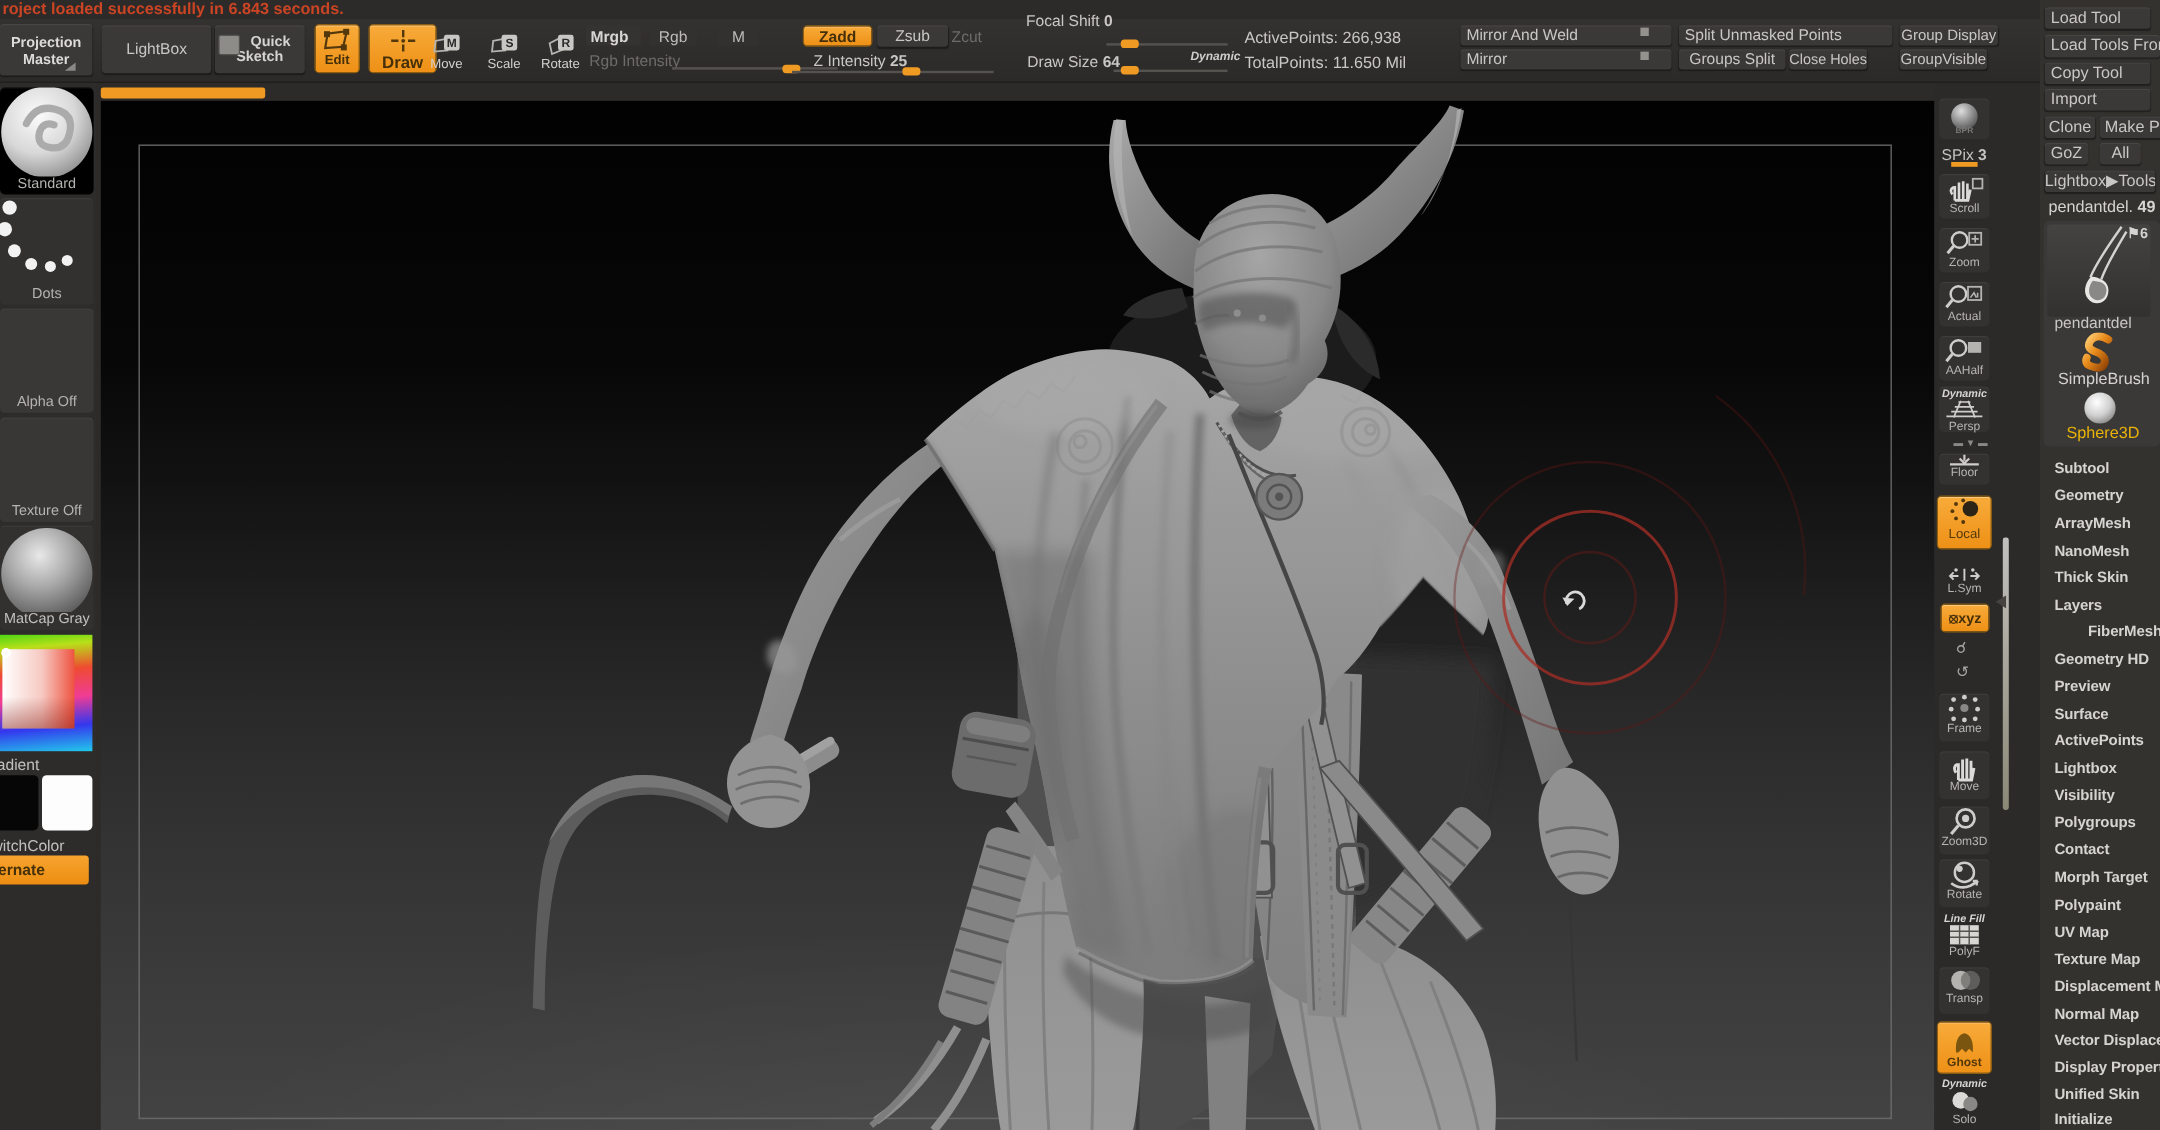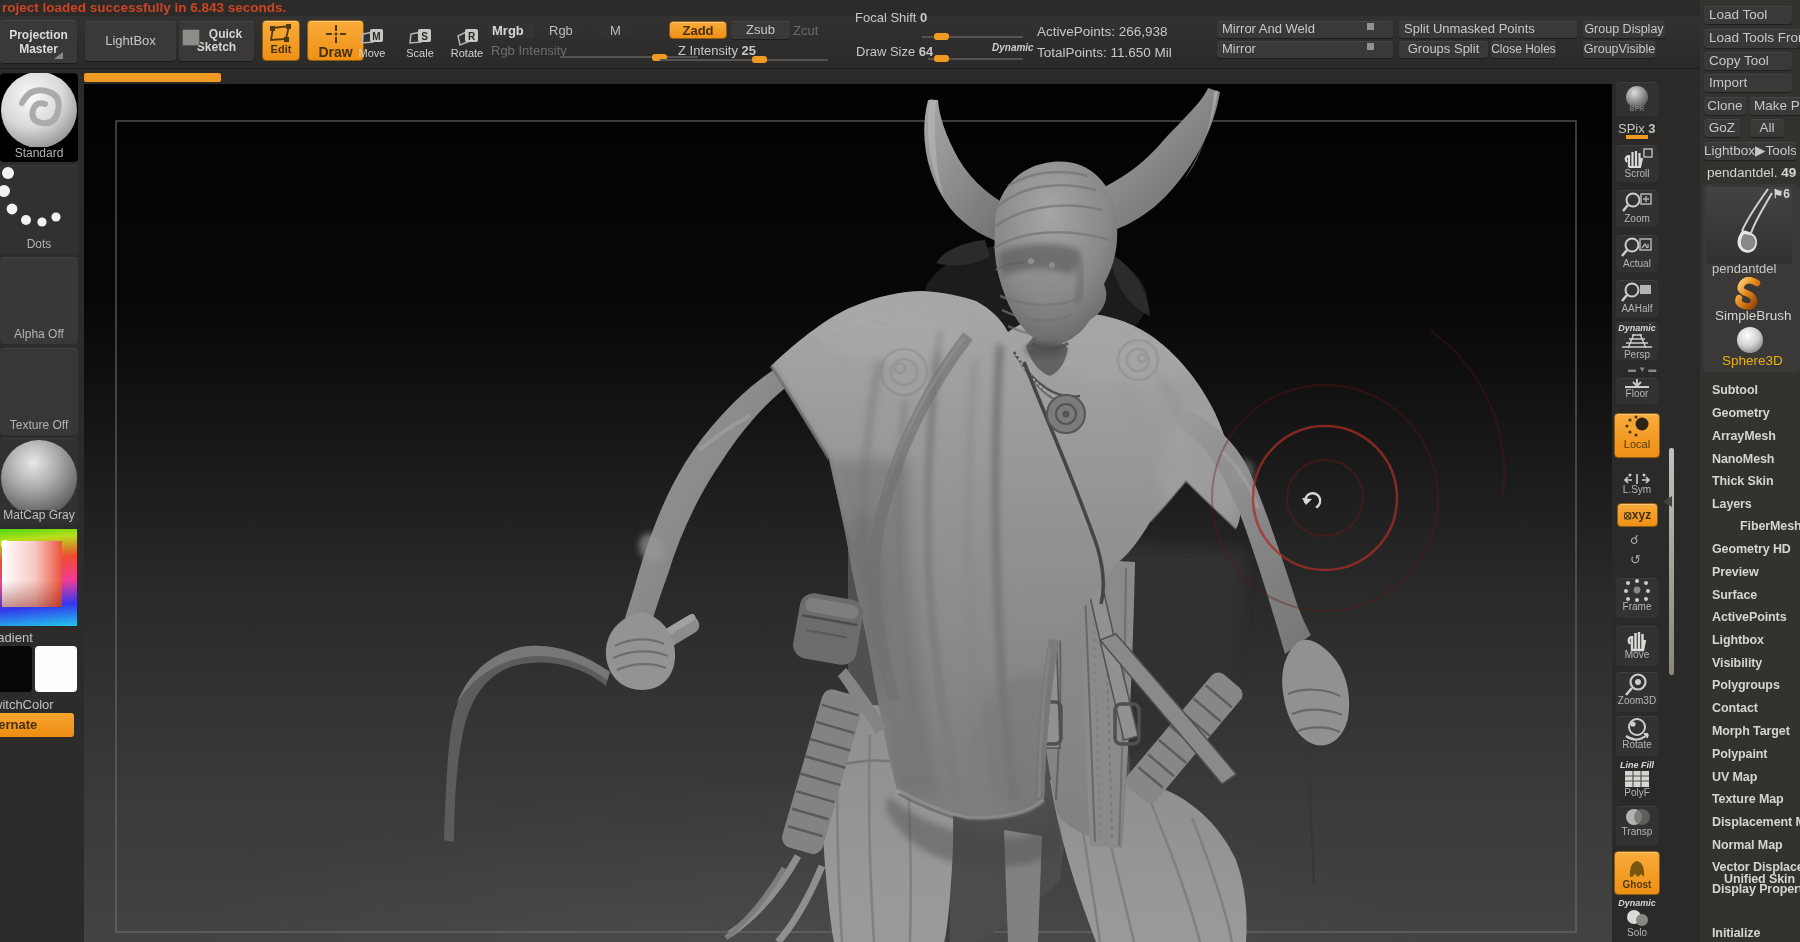--- a/index.html
+++ b/index.html
@@ -654,16 +654,16 @@
   <div class="ritem" style="top:678px;">Polygroups</div>
   <div class="ritem" style="top:701px;">Contact</div>
   <div class="ritem" style="top:724px;">Morph Target</div>
   <div class="ritem" style="top:747px;">Polypaint</div>
   <div class="ritem" style="top:770px;">UV Map</div>
   <div class="ritem" style="top:792px;">Texture Map</div>
   <div class="ritem" style="top:815px;">Displacement M</div>
   <div class="ritem" style="top:838px;">Normal Map</div>
   <div class="ritem" style="top:860px;">Vector Displacem</div>
   <div class="ritem" style="top:882px;">Display Propertie</div>
-  <div class="ritem" style="top:872px;margin-left:12px;">Unified Skin</div>
+  <div class="ritem" style="top:905px;">Unified Skin</div>
   <div class="ritem" style="top:926px;">Initialize</div>
 
 </div>
 
 </body></html>

